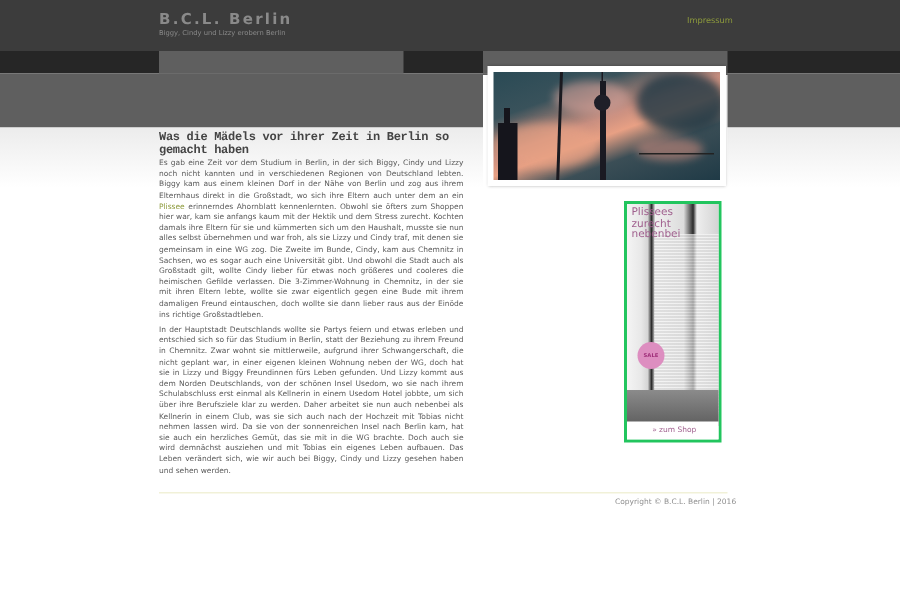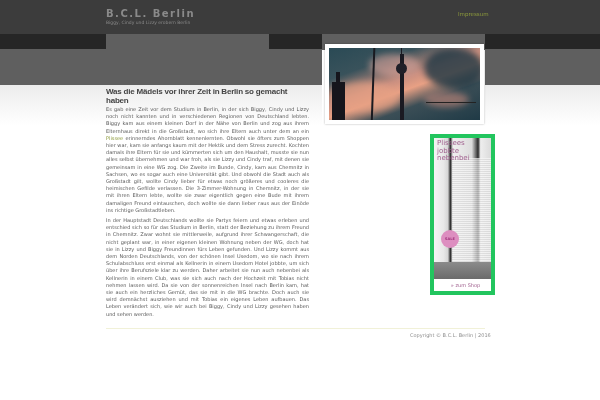--- a/index.html
+++ b/index.html
@@ -14,41 +14,41 @@
 
   
   #band-dark { position: absolute; left: 0; top: 34px; width: 600px; height: 15px; background: #262626; }
   #band-mid { position: absolute; left: 0; top: 49px; width: 600px; height: 36px; background: #5f5f5f; }
   .tab-main { position: absolute; left: 106px; top: 34px; width: 163px; height: 15px; background: #5f5f5f; }
   .tab-side { position: absolute; left: 322px; top: 34px; width: 163px; height: 15px; background: #5f5f5f; }
   #content-bg { position: absolute; left: 0; top: 85px; width: 600px; height: 240px; background: linear-gradient(#ececec, #ffffff 40px); }
 
   
   #article { position: absolute; left: 106px; top: 87px; width: 203px; }
-  .article-title { font-size: 8px; line-height: 9px; color: #444; font-family: Liberation Sans, sans-serif; letter-spacing: -0.2px; }
+  .article-title { font-size: 8px; line-height: 9px; color: #444; font-family: Liberation Mono, monospace; letter-spacing: -0.2px; }
   .article-body { margin-top: 1px; font-size: 5px; line-height: 7.2px; color: #5a5a5a; text-align: justify; }
   .article-body p { margin-bottom: 3px; }
   .inline-link { color: #8d9a3c; cursor: pointer; }
 
   
   #sidebar-panel { position: absolute; left: 322px; top: 50px; width: 163px; height: 285px; background: #ffffff; }
   #photo-frame { position: absolute; left: 325px; top: 44px; width: 159px; height: 80px; background: #ffffff; padding: 4px; box-shadow: 0 0 2px rgba(0,0,0,0.3); }
   #photo { width: 100%; height: 100%; position: relative; overflow: hidden;
     background: linear-gradient(160deg, #2a4a55 0%, #39525b 25%, #c98f80 45%, #e8a084 55%, #3b4e56 70%, #1f3a46 100%); }
   .cloud { position: absolute; border-radius: 50%; filter: blur(3px); }
   .tower-shaft { position: absolute; left: 71px; top: 6px; width: 4px; height: 70px; background: #1a1a22; }
   .tower-ball { position: absolute; left: 67px; top: 15px; width: 11px; height: 11px; border-radius: 50%; background: #1f1f28; }
   .tower-tip { position: absolute; left: 72px; top: 0; width: 1px; height: 8px; background: #1a1a22; }
   .pole { position: absolute; left: 43px; top: 0; width: 1.5px; height: 76px; background: #1a1a20; transform: rotate(2deg); }
   .rathaus { position: absolute; left: 3px; top: 34px; width: 13px; height: 40px; background: #15151c; }
   .rathaus-top { position: absolute; left: 7px; top: 24px; width: 4px; height: 12px; background: #15151c; }
   .cranes { position: absolute; right: 4px; bottom: 4px; width: 50px; height: 14px; border-top: 1px solid #222; }
 
   
-  #ad { position: absolute; left: 430px; top: 134px; width: 65px; height: 161px; border: 4px solid #22c55e; background: #ffffff; cursor: pointer; overflow: hidden; }
+  #ad { position: absolute; left: 416px; top: 134px; width: 65px; height: 161px; border: 2px solid #22c55e; background: #ffffff; cursor: pointer; overflow: hidden; }
   .ad-headline { position: absolute; left: 3px; top: 2px; font-size: 7px; line-height: 7.5px; color: #a0608e; z-index: 2; }
   .ad-image { position: absolute; left: 0; top: 0; width: 63px; height: 148px;
     background: linear-gradient(90deg, #f4f4f4 0%, #e8e8e8 15%, #d5d5d5 22%, #2a2a2a 26%, #f0f0f0 30%, #dcdcdc 60%, #2a2a2a 70%, #eeeeee 74%, #d0d0d0 100%); }
   .ad-blinds { position: absolute; left: 18px; top: 20px; width: 45px; height: 120px;
     background: repeating-linear-gradient(180deg, #f6f6f6 0px, #f6f6f6 1px, #d9d9d9 1px, #d9d9d9 2px); opacity: 0.7; }
   .ad-floor { position: absolute; left: 0; top: 124px; width: 63px; height: 24px; background: linear-gradient(#8b8b8b, #5e5e5e); }
   .ad-sale { position: absolute; left: 7px; top: 92px; width: 18px; height: 18px; border-radius: 50%; background: #dd8ec0; color: #a0307a; font-size: 3.5px; display: flex; align-items: center; justify-content: center; font-weight: bold; z-index: 2; }
   .ad-cta { position: absolute; left: 0; bottom: 0; width: 63px; height: 12px; background: #ffffff; color: #a0608e; font-size: 5px; line-height: 12px; text-align: center; }
 
   
@@ -97,21 +97,21 @@
       <div class="cranes"></div>
     </div>
   </div>
 
   <div id="ad">
     <div class="ad-image"></div>
     <div class="ad-blinds"></div>
     <div class="ad-floor"></div>
     <div class="ad-headline">
       <div>Plissees</div>
-      <div>jobbte</div>
+      <div>zurecht</div>
       <div>nebenbei</div>
     </div>
     <div class="ad-sale">SALE</div>
     <div class="ad-cta">» zum Shop</div>
   </div>
 
   <div id="footer-line"></div>
   <div class="copyright">Copyright © B.C.L. Berlin | 2016</div>
 
 </div>

